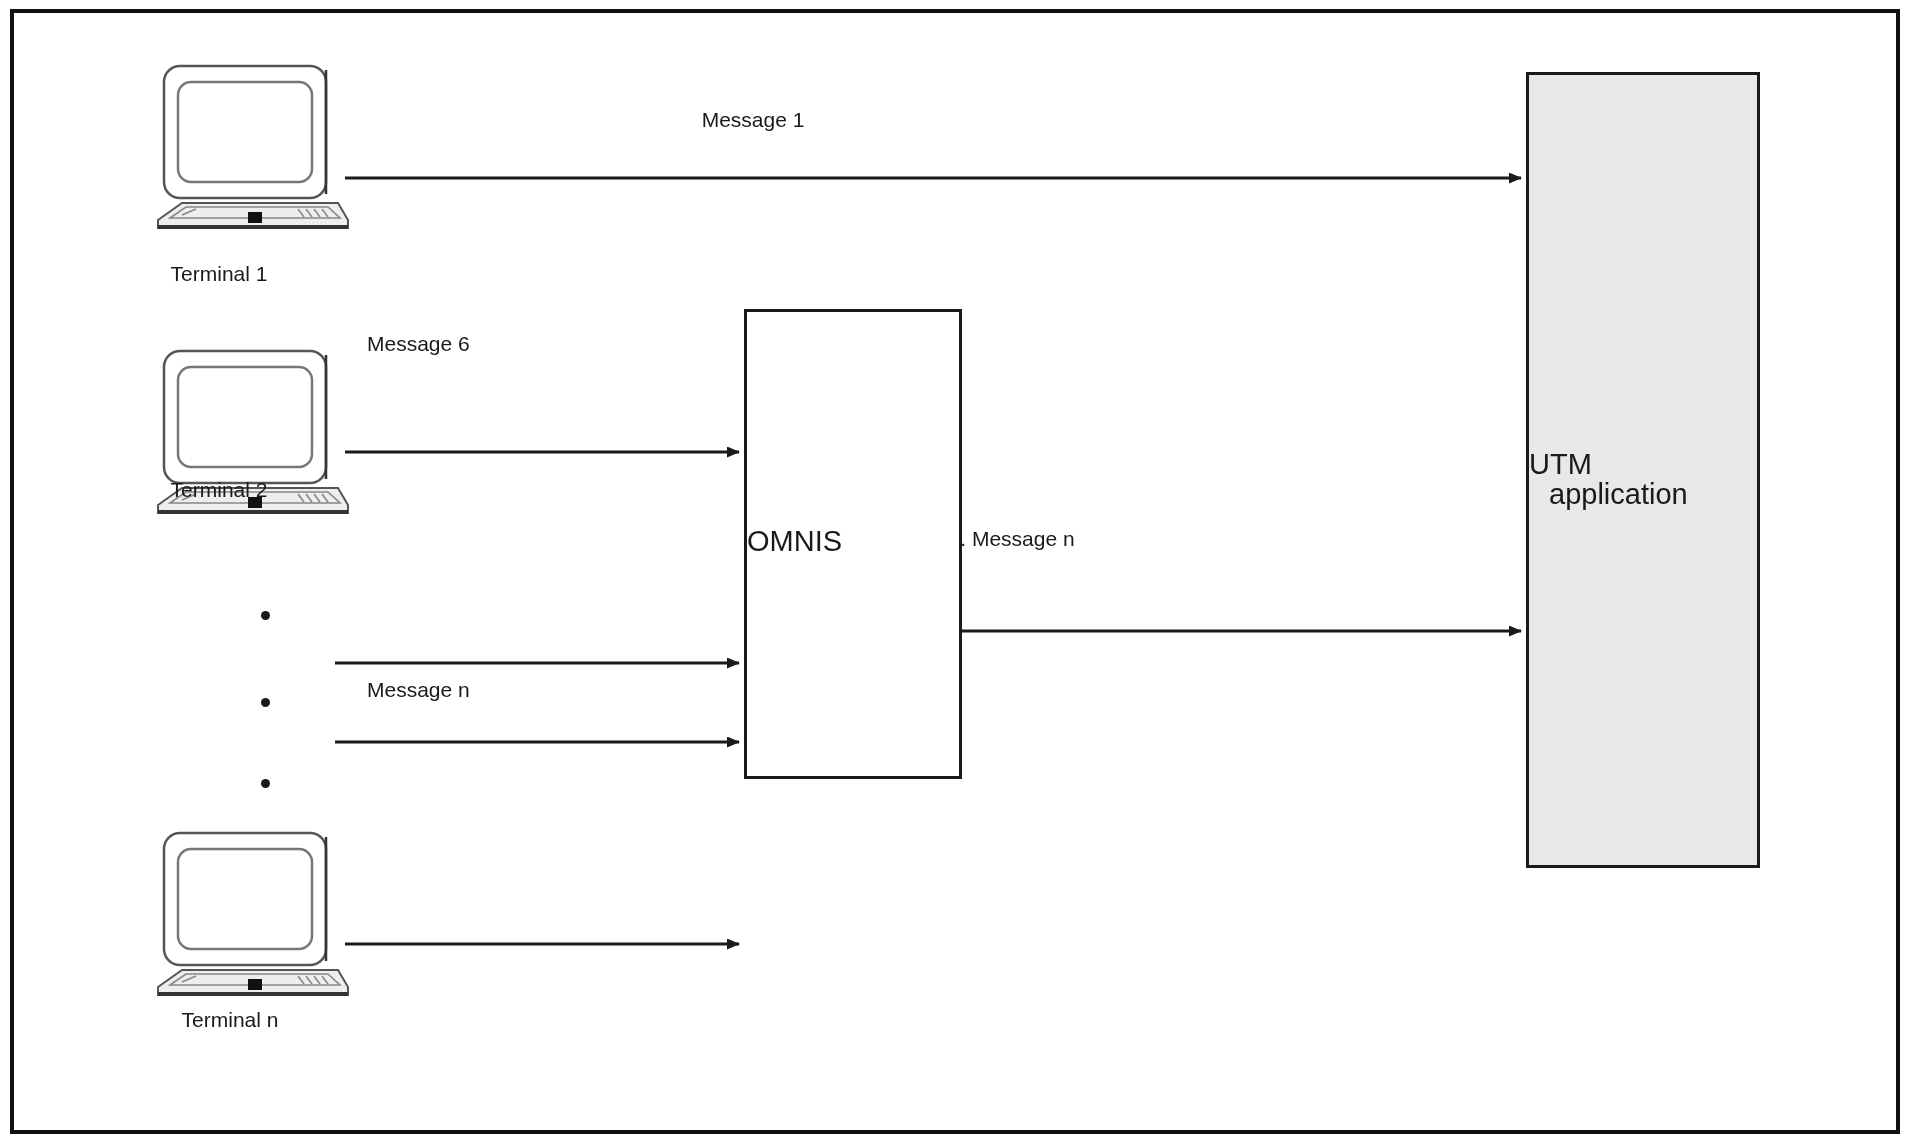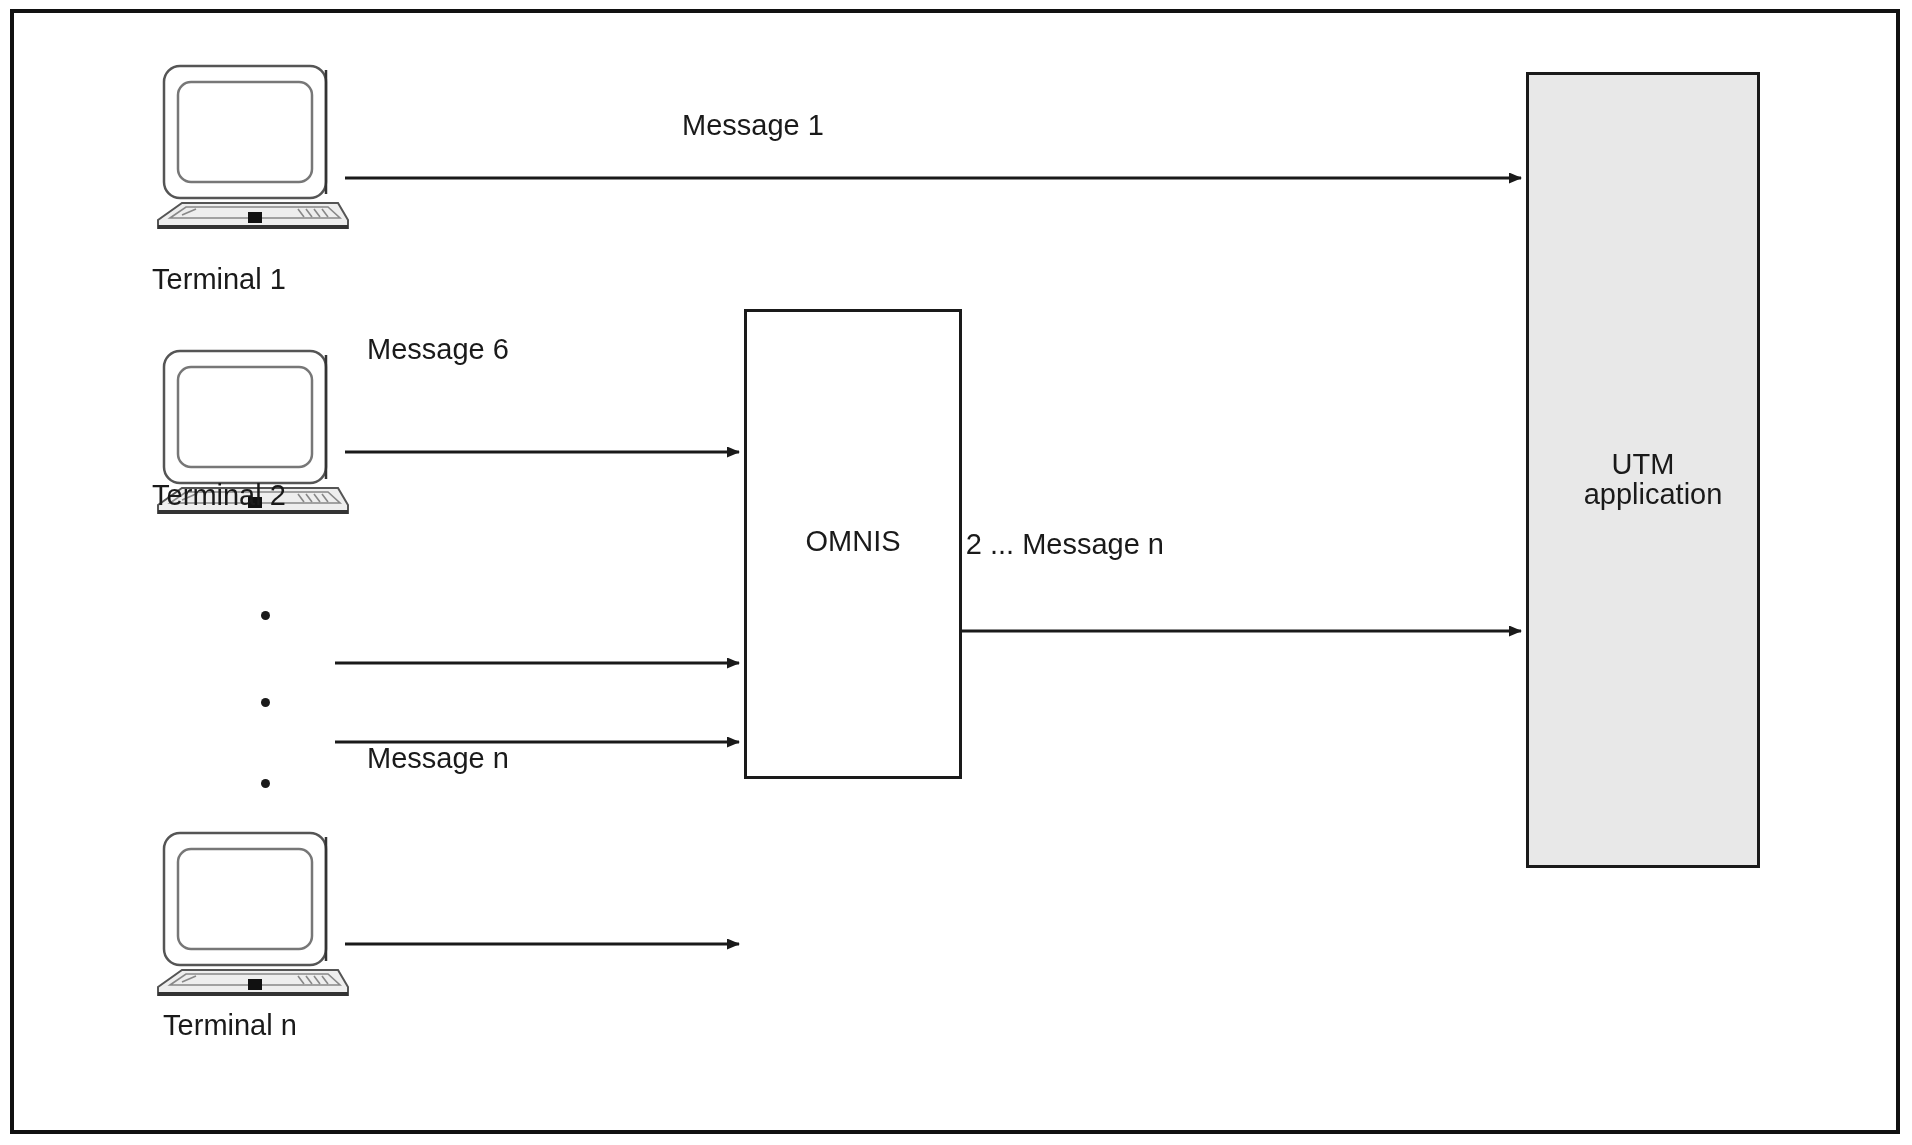--- a/index.html
+++ b/index.html
@@ -29,21 +29,21 @@
     position: absolute;
     left: 0;
     top: 0;
     width: 1912px;
     height: 1145px;
     pointer-events: none;
   }
   .lbl {
     position: absolute;
     font-family: "Liberation Sans", sans-serif;
-    font-size: 29px;
+    font-size: 21px;
     color: #1a1a1a;
     white-space: nowrap;
     line-height: 1.18;
   }
   .lbl-center {
     text-align: center;
     transform: translateX(-50%);
   }
   .box-omnis {
     position: absolute;
@@ -62,21 +62,21 @@
     width: 234px;
     height: 796px;
     border: 3px solid #1a1a1a;
     background: #e8e8e8;
     box-sizing: border-box;
   }
   .box-label {
     position: absolute;
     left: 0;
     right: 0;
-    text-align: center;
+    text-align: left;
     font-size: 29px;
     color: #1a1a1a;
     font-family: "Liberation Sans", sans-serif;
     line-height: 1.18;
   }
   .omnis-label { top: 212px; }
   .utm-label { top: 372px; }
   .terminal {
     position: absolute;
     width: 200px;
@@ -184,21 +184,21 @@
     </svg>
   </div>
   <div class="lbl lbl-center" style="left:219px; top:1008px;margin-left:11px;">Terminal n</div>
 
   <div class="dot" style="left:261px; top:611px;"></div>
   <div class="dot" style="left:261px; top:698px;"></div>
   <div class="dot" style="left:261px; top:779px;"></div>
 
   <div class="lbl lbl-center" style="left:753px; top:108px;">Message 1</div>
   <div class="lbl" style="left:367px; top:332px;">Message 6</div>
-  <div class="lbl" style="left:367px; top:741px;">Message n</div>
+  <div class="lbl" style="left:367px; top:678px;">Message n</div>
   <div class="lbl" style="left:840px; top:527px;">Message 2 ... Message n</div>
 
   <div class="box-omnis">
     <div class="box-label omnis-label">OMNIS</div>
   </div>
 
   <div class="box-utm">
     <div class="box-label utm-label">UTM</div>
     <div class="box-label" style="top:402px;margin-left:20px;">application</div>
   </div>

